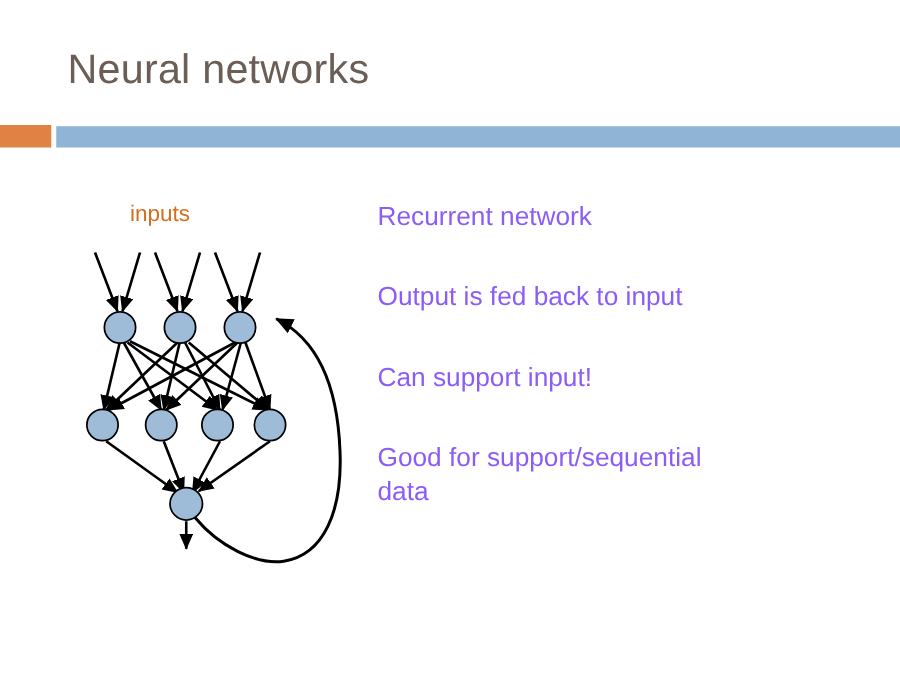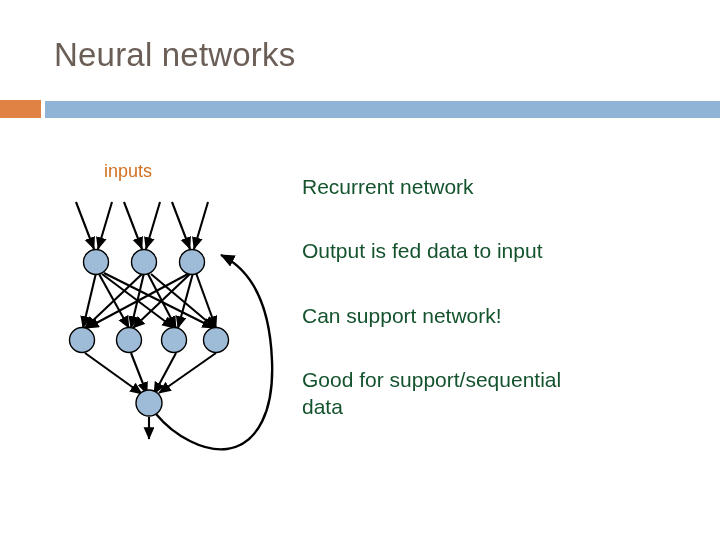--- a/index.html
+++ b/index.html
@@ -72,23 +72,23 @@
 
   
   #body-text {
     position: absolute;
     left: 302px;
     top: 160px;
     width: 380px;
   }
   .body-line {
     font-size: 21px;
-    color: #14532d;
+    color: #8b5cf6;
     line-height: 1.30;
-    margin: 13px 0 37px 0;
+    margin: 0 0 37px 0;
     white-space: pre-wrap;
   }
   .body-line.last { margin-bottom: 0; }
 </style>
 </head>
 <body>
 
 <div id="slide">
 
   <div id="slide-title">Neural networks</div>
@@ -155,19 +155,19 @@
       </g>
 
       <g>
         <circle cx="94" cy="218" r="13" fill="#9ebcd8" stroke="#000000" stroke-width="1.4"></circle>
       </g>
     </svg>
   </div>
 
   <div id="body-text">
     <p class="body-line">Recurrent network</p>
-    <p class="body-line">Output is fed data to input</p>
-    <p class="body-line">Can support network!</p>
+    <p class="body-line">Output is fed back to input</p>
+    <p class="body-line">Can support input!</p>
     <p class="body-line last">Good for support/sequential
 data</p>
   </div>
 
 </div>
 
 </body></html>

